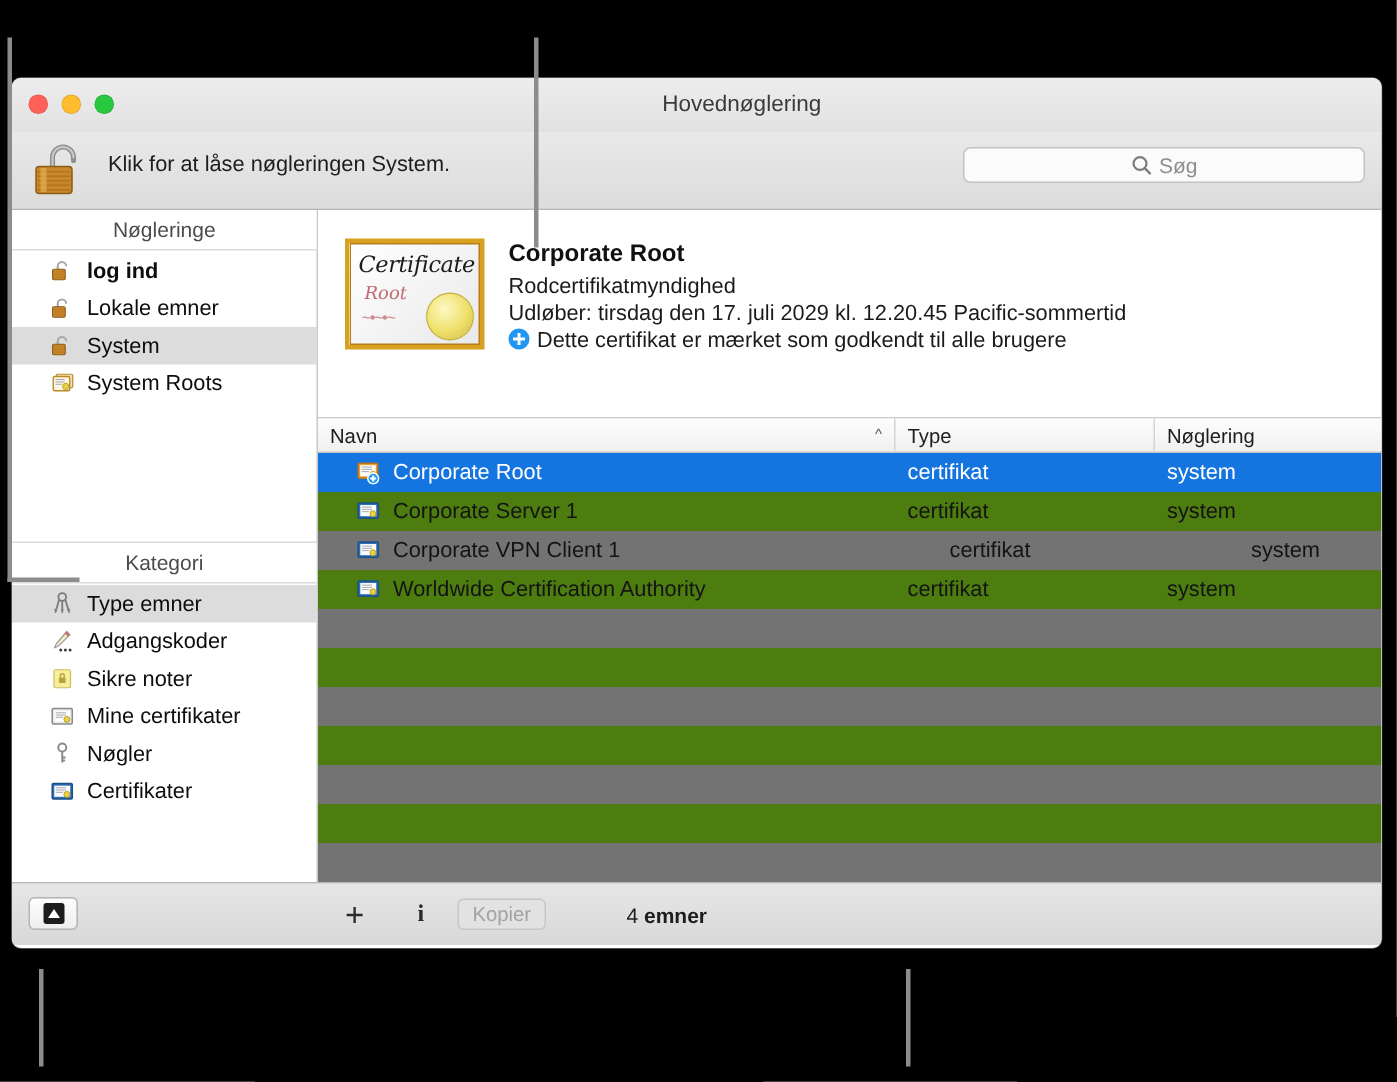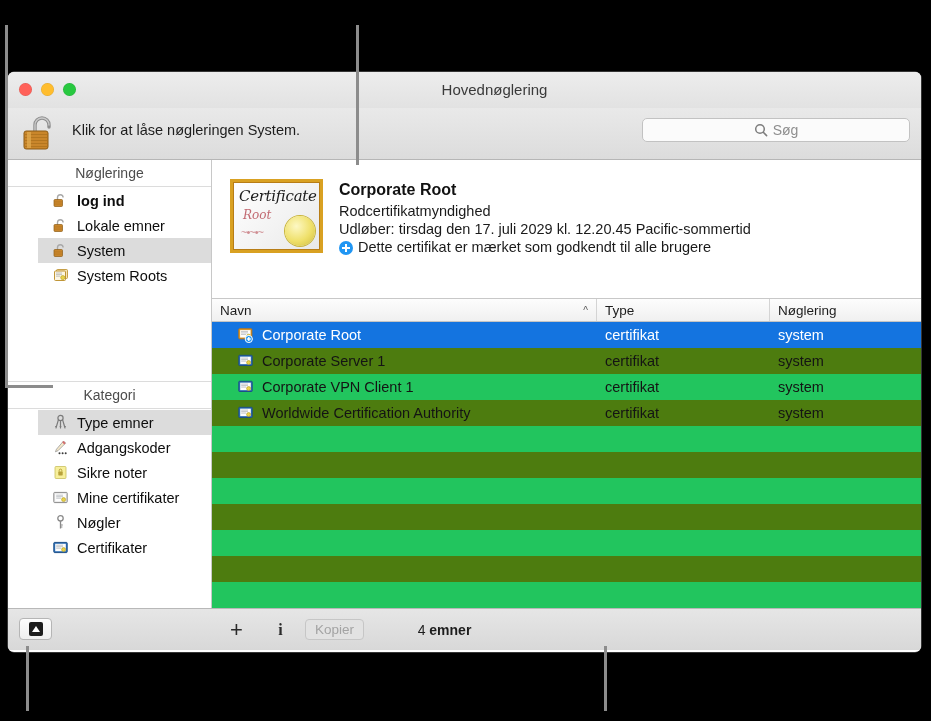--- a/index.html
+++ b/index.html
@@ -10,21 +10,21 @@
     overflow: hidden;
   }
   #root { position: relative; width: 931px; height: 721px; }
 
   
   .callout { position: absolute; background: #8c8c8c; z-index: 50; }
 
   
   #window {
     position: absolute;
-    left: 8px; top: 72px;
+    left: 8px; top: 52px;
     width: 913px; height: 580px;
     background: #ffffff;
     border-radius: 6px 6px 6px 6px;
     overflow: hidden;
     box-shadow: 0 0 0 0.5px #6d6d6d;
   }
 
   
   #titlebar {
     position: relative;
@@ -100,26 +100,25 @@
     color: #4c4c4c;
     background: #ffffff;
     border-bottom: 1px solid #dcdcdc;
   }
   .sb-section-top { height: 221px; position: relative; }
   .sb-section-bot { flex: 1; position: relative; border-top: 1px solid #dcdcdc; }
   .sb-list { padding-top: 1px; }
   .sb-item {
     display: flex; align-items: center;
     height: 25px;
-    padding-left: 14px;
+    padding-left: 25px;
     gap: 8px;
     font-size: 14.5px;
     color: #0d0d0d;
     cursor: default;
-    margin-left: 30px;
   }
   .sb-item.selected { background: #dcdcdc; }
   .sb-item.bold { font-weight: bold; }
   .sb-icon { width: 17px; height: 17px; flex: 0 0 17px; position: relative; }
 
   
   #detail-pane { flex: 1; display: flex; flex-direction: column; background: #ffffff; }
   #cert-detail {
     height: 140px;
     display: flex;
@@ -157,21 +156,21 @@
   #cert-thumb .cseal {
     position: absolute; right: 5px; bottom: 4px;
     width: 30px; height: 30px;
     background: radial-gradient(circle at 38% 34%, #fdf8c4 0%, #efe06a 55%, #cfbb3e 100%);
     border-radius: 50%;
     box-shadow: 0 0 0 1px #c9b53c;
   }
   #cert-info { padding-top: 2px; }
   #cert-name { font-size: 16px; font-weight: bold; color: #111; margin-bottom: 4px; }
   .cert-line { font-size: 14.5px; color: #1b1b1b; margin-bottom: 2px; }
-  #cert-trust { display: flex; align-items: flex-end; gap: 5px; font-size: 14.5px; color: #1b1b1b; }
+  #cert-trust { display: flex; align-items: flex-start; gap: 5px; font-size: 14.5px; color: #1b1b1b; }
   .plus-badge {
     width: 14px; height: 14px; border-radius: 50%;
     background: #2196f3; position: relative; flex: 0 0 14px;
   }
   .plus-badge::before, .plus-badge::after {
     content: ""; position: absolute; background: #fff;
   }
   .plus-badge::before { left: 3px; top: 6px; width: 8px; height: 2px; }
   .plus-badge::after  { left: 6px; top: 3px; width: 2px; height: 8px; }
 
@@ -202,21 +201,21 @@
   }
   #table-body { flex: 1; overflow: hidden; }
   .trow {
     display: flex; align-items: center;
     height: 26px;
     font-size: 14.5px;
     color: #141414;
     cursor: default;
   }
   .trow.odd { background: #4d7c0f; }
-  .trow.even { background: #22c55e; }
+  .trow.even { background: #737373; gap: 28px; }
   .trow.selected { background: #1474e0; color: #ffffff; }
   .cell-name { width: 385px; display: flex; align-items: center; gap: 7px; padding-left: 26px; }
   .cell-type { width: 173px; padding-left: 8px; }
   .cell-ring { flex: 1; padding-left: 8px; }
 
   .certicon { width: 17px; height: 15px; flex: 0 0 17px; position: relative; }
 
   
   #bottom-bar {
     position: relative;

